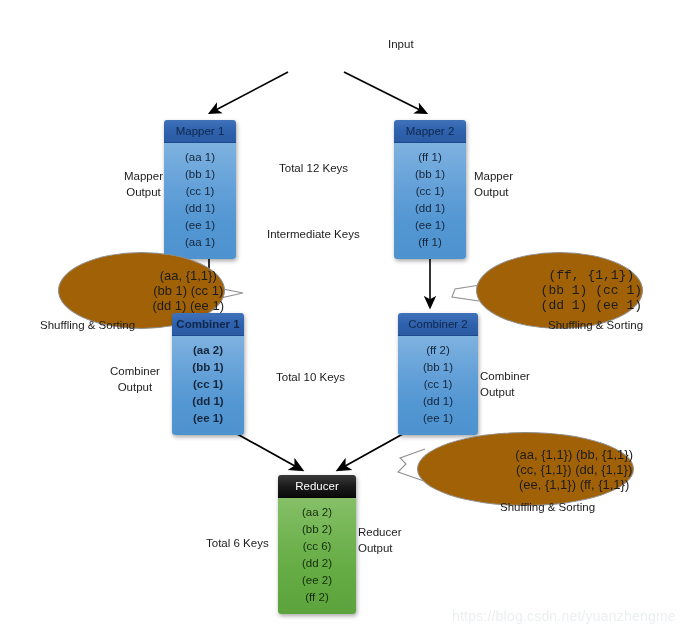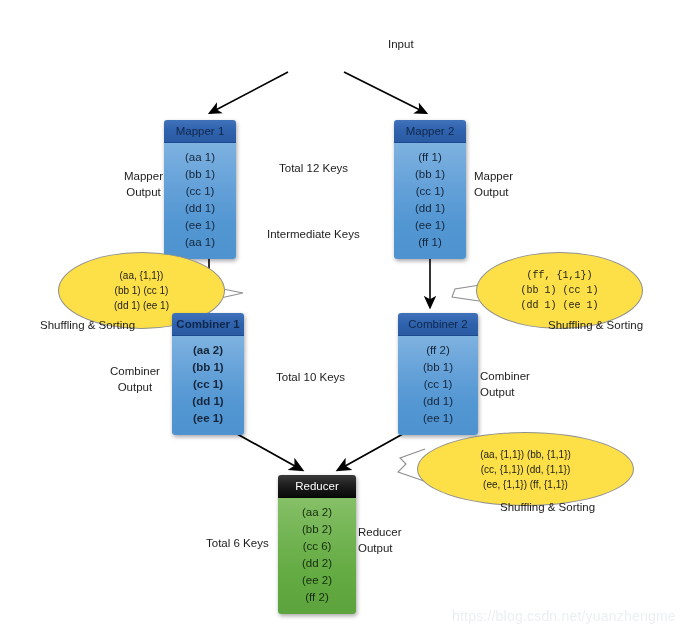--- a/index.html
+++ b/index.html
@@ -66,24 +66,24 @@
   .reducer .body{
     background:linear-gradient(180deg,#86c067 0%,#6fb24f 40%,#62aa41 70%,#5da33e 100%);
     color:#152c0c;
   }
 
   
   .callout{
     position:absolute;
     border:1px solid #8f8f8f;
     border-radius:50%;
-    background:#fde047;
-    display:flex;align-items:center;justify-content:center;
+    background:#a16207;
+    display:flex;align-items:center;justify-content:flex-end;
     text-align:center;
-    font-size:10px;line-height:15px;color:#1c1c1c;
+    font-size:13px;line-height:15px;color:#1c1c1c;
   }
   .callout .ln{display:block;white-space:nowrap;}
   .c-left  {left:58px; top:252px; width:165px;height:75px;}
   .c-right {left:476px;top:252px;width:165px;height:75px;font-family:Liberation Mono, monospace;}
   .c-bottom{left:417px;top:432px;width:215px;height:72px;}
 
   
   .label{
     position:absolute;
     font-size:11.5px;line-height:16px;color:#1c1c1c;

